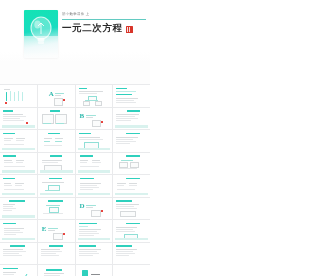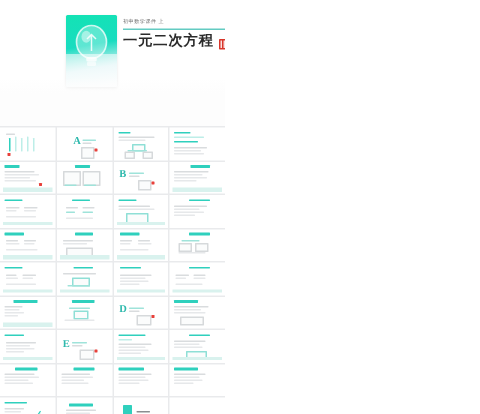--- a/index.html
+++ b/index.html
@@ -11,21 +11,21 @@
   }
   .page{position:relative;width:150px;height:276px;background:#fdfdfd;}
 
   
   .hero{
     position:relative;width:150px;height:62px;
     background:#ffffff;overflow:hidden;
   }
   .hero-inner{
     position:absolute;left:0;top:0;width:150px;height:62px;
-    display:flex;align-items:center;margin-left:20px;
+    display:flex;align-items:center;
   }
   .bulb-card{
     position:absolute;left:24px;top:10px;
     width:34px;height:48px;border-radius:1px;
     background:linear-gradient(170deg,#13e3b4 0%,#19dcc0 42%,#cfeff2 72%,#f4f7f8 100%);
     box-shadow:0 1px 2px rgba(0,0,0,.10);
     overflow:hidden;
   }
   .bulb-card .glass{
     position:absolute;left:-6px;top:26px;width:52px;height:34px;

